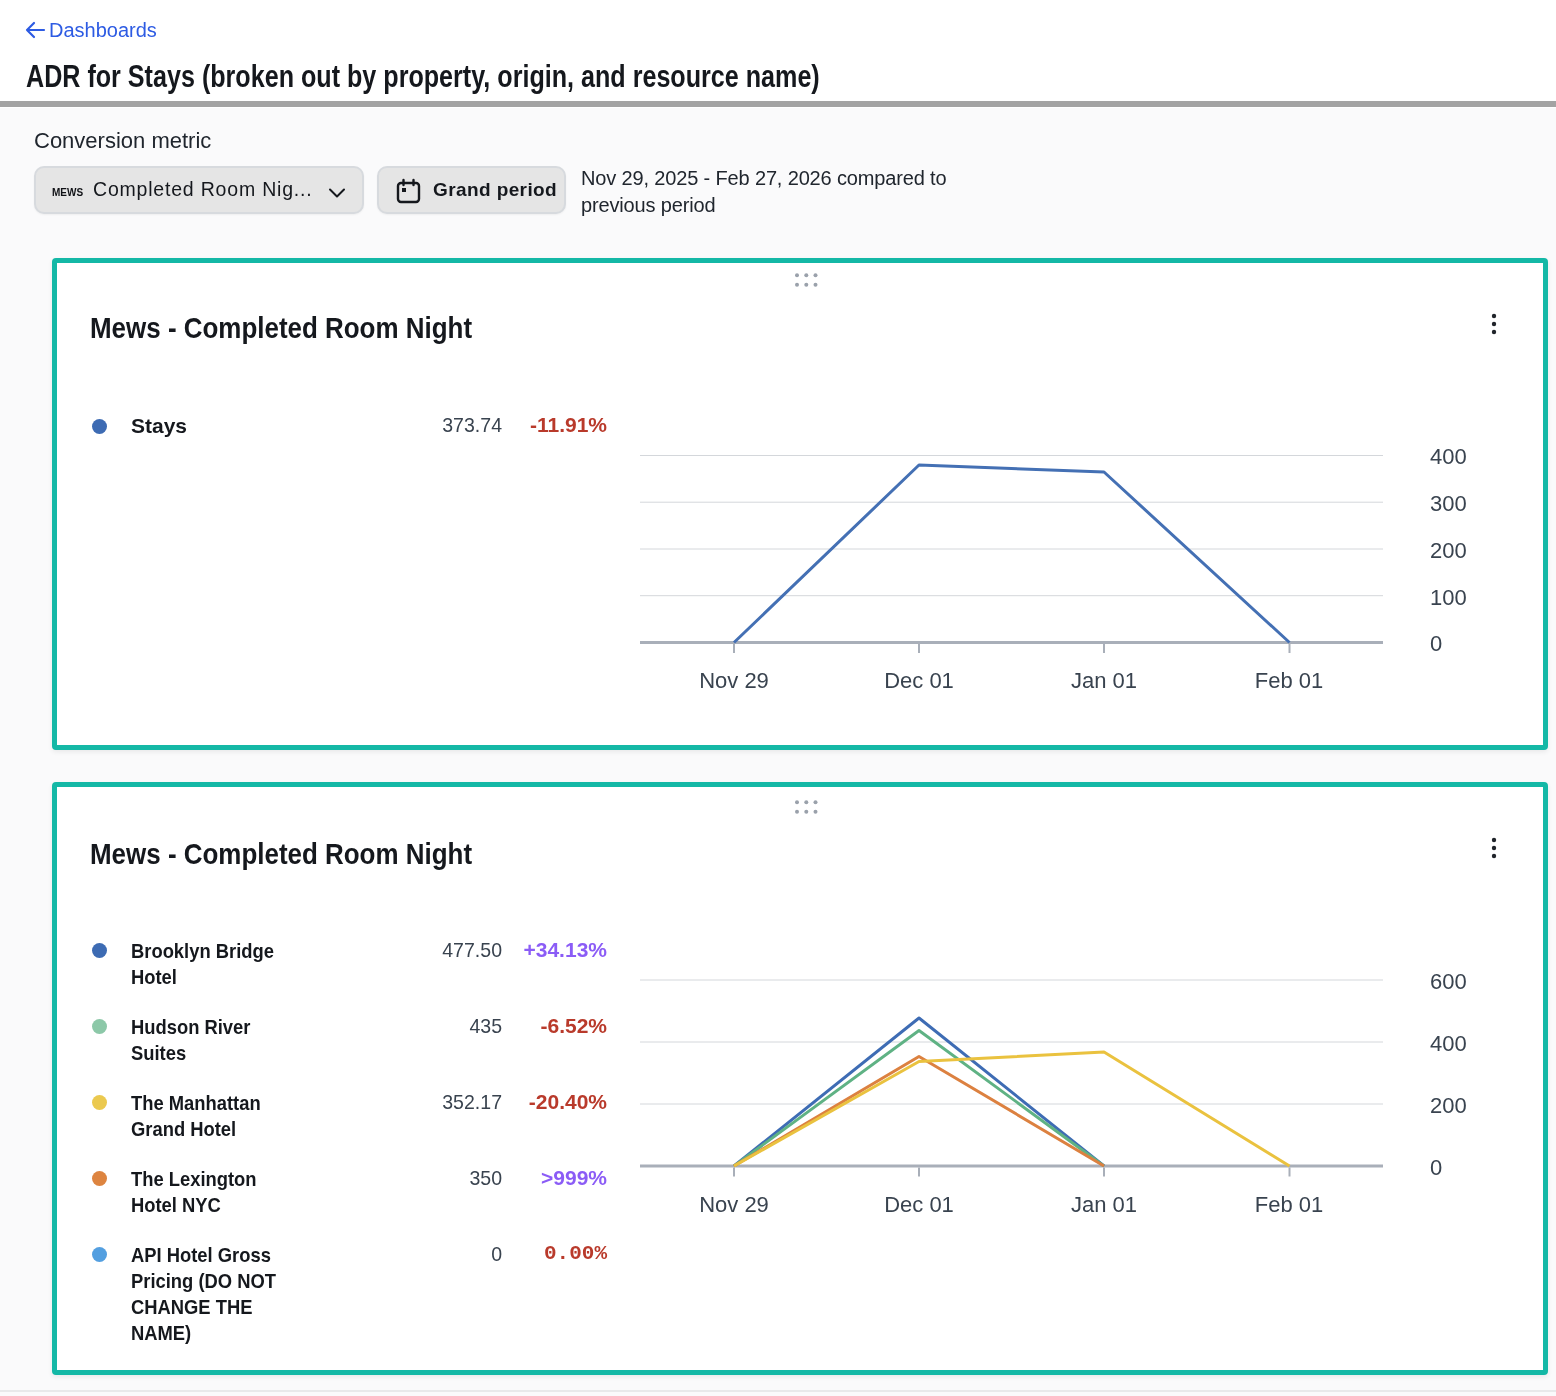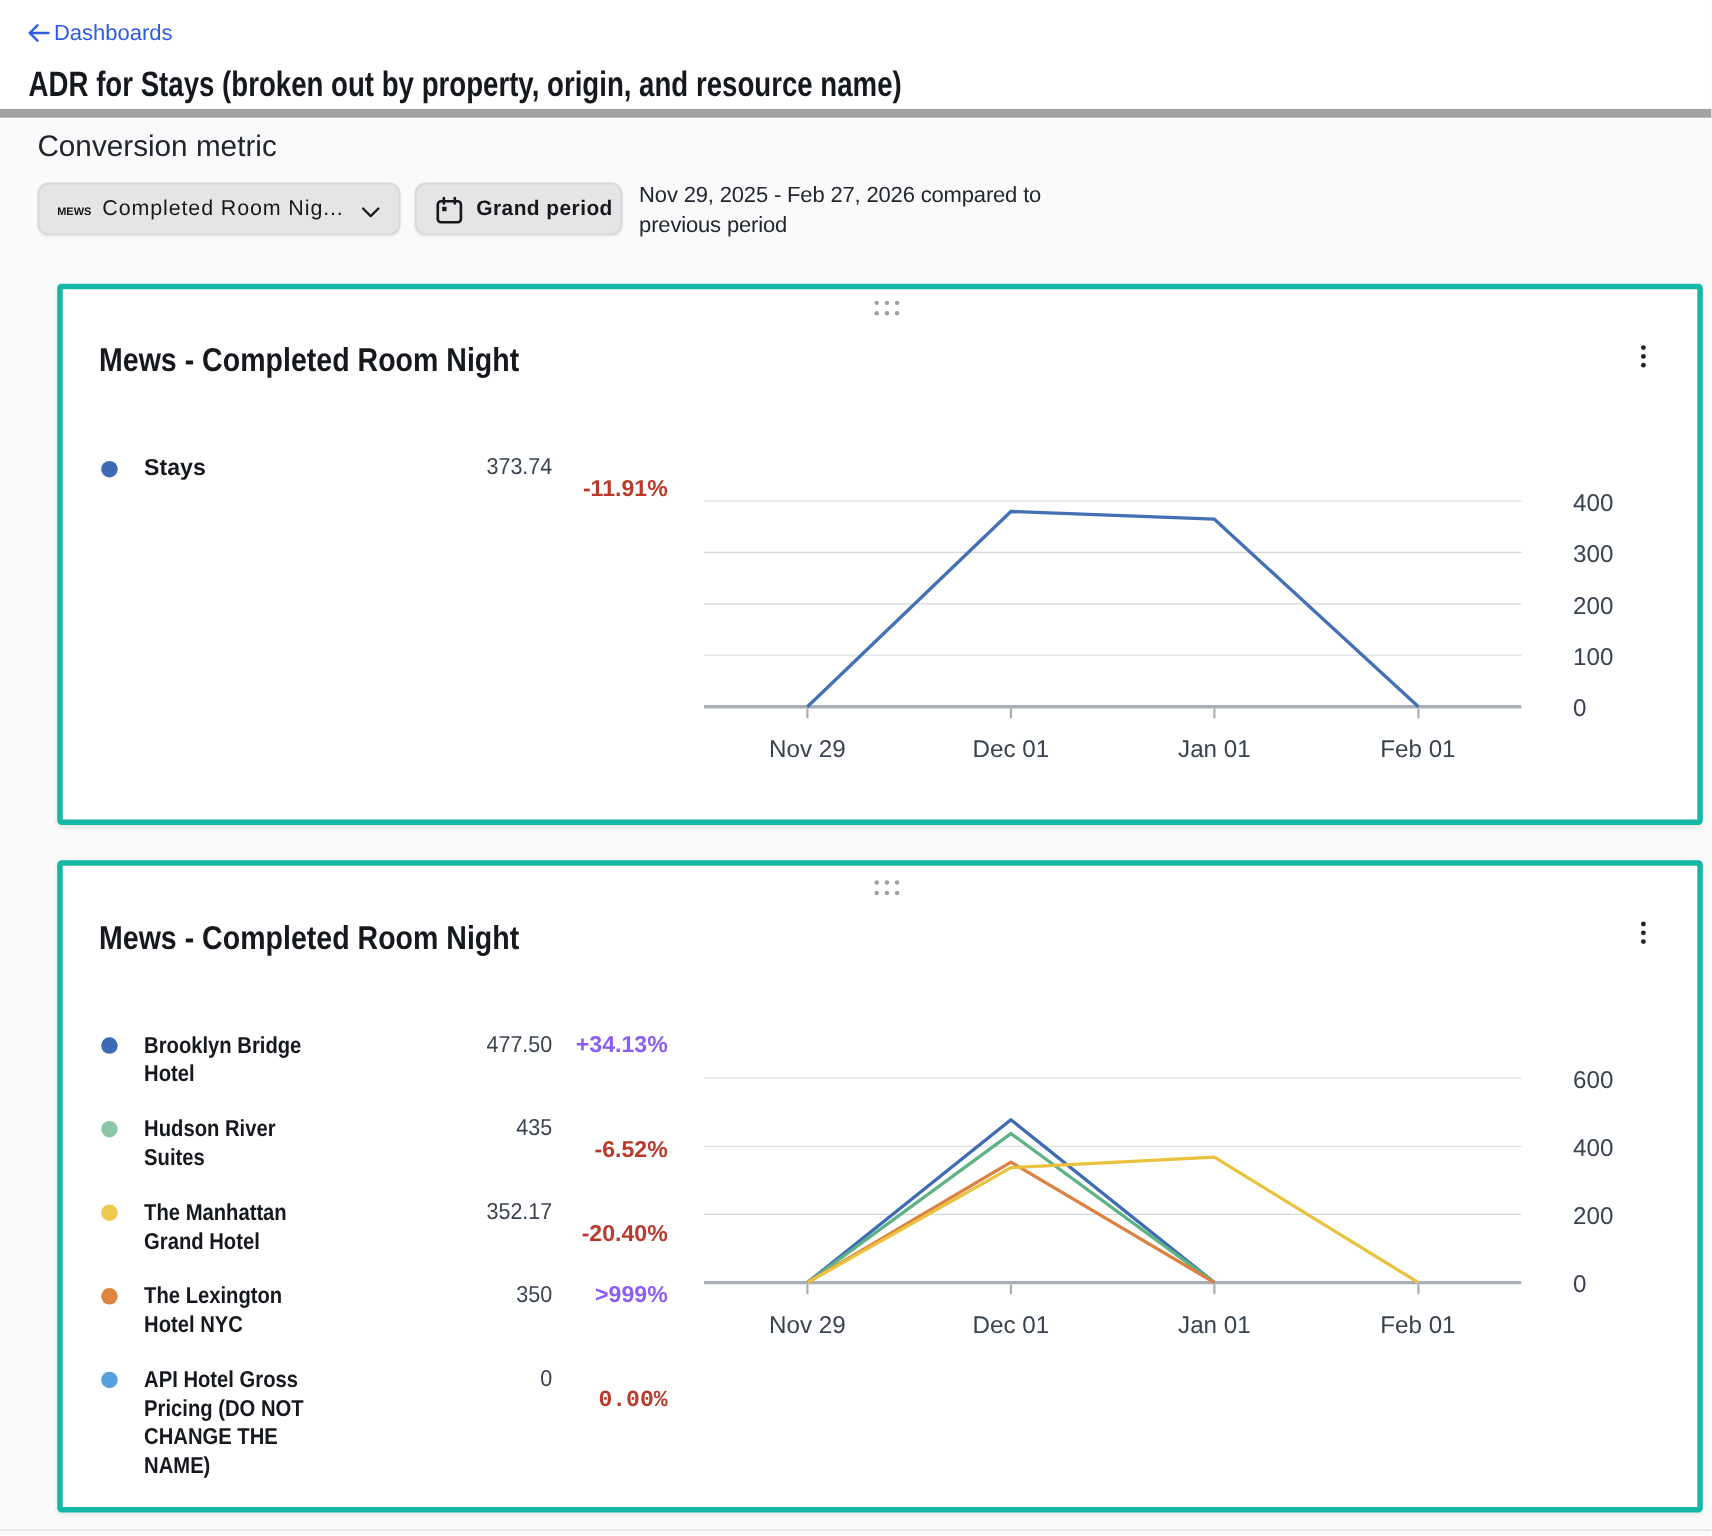--- a/index.html
+++ b/index.html
@@ -1,40 +1,40 @@
 <!DOCTYPE html>
 <html><head>
 <meta charset="utf-8">
 <style>
 * { margin:0; padding:0; box-sizing:border-box; }
 html,body { width:1556px; height:1396px; font-family:"Liberation Sans", sans-serif; background:#fff; }
 .abs { position:absolute; }
 body { position:relative; overflow:hidden; }
-.topbar { position:absolute; left:0; top:0; width:1556px; height:107px; background:#fff; border-bottom:8px solid #a3a3a3; }
+.topbar { position:absolute; left:0; top:0; width:1556px; height:107px; background:#fff; border-bottom:6px solid #a3a3a3; }
 .back { position:absolute; left:49px; top:19px; font-size:20px; color:#2d5be3; }
 .h1 { position:absolute; left:26px; top:58px; font-size:32px; font-weight:bold; color:#15181d; transform:scaleX(0.785); transform-origin:0 50%; white-space:nowrap; }
 .content { position:absolute; left:0; top:108px; width:1556px; height:1288px; background:#fafafb; }
-.label { position:absolute; left:34px; top:118px; font-size:27px; color:#20262e; }
+.label { position:absolute; left:34px; top:128px; font-size:22px; color:#20262e; }
 .btn { position:absolute; top:166px; height:48px; background:#e5e5e5; border:2px solid #d7dade; border-radius:10px; box-shadow:0 1px 2px rgba(0,0,0,0.05); }
 .btn1 { left:34px; width:330px; }
 .btn2 { left:377px; width:189px; }
 .mews { position:absolute; left:16px; top:19px; font-size:10px; font-weight:bold; letter-spacing:0px; color:#101216; line-height:12px; }
 .btn1txt { position:absolute; left:57px; top:10px; font-size:19.5px; color:#15181d; line-height:22px; letter-spacing:0.8px; }
 .btn2txt { position:absolute; left:54px; top:10px; font-size:19px; font-weight:bold; color:#15181d; line-height:23px; letter-spacing:0.4px; }
 .daterange { position:absolute; left:581px; top:165px; font-size:20px; line-height:27px; color:#20262e; letter-spacing:-0.15px; }
 .card { position:absolute; left:52px; width:1496px; background:#fff; border:5px solid #14b8a6; border-radius:4px; box-shadow:0 2px 5px rgba(0,0,0,0.07); }
 .card1 { top:258px; height:492px; }
 .card2 { top:782px; height:593px; }
 .ctitle { position:absolute; left:33px; top:48px; font-size:30px; font-weight:bold; color:#15181d; transform:scaleX(0.865); transform-origin:0 50%; white-space:nowrap; }
 .legname { font-size:21px; font-weight:bold; color:#15181d; line-height:26px; position:absolute; left:74px; transform:scaleX(0.875); transform-origin:0 0; white-space:nowrap; }
 .legval { font-size:21px; color:#39434f; position:absolute; text-align:right; width:140px; left:305px; transform:scaleX(0.93); transform-origin:100% 0; }
 .legpct { font-size:21px; font-weight:bold; position:absolute; text-align:right; width:100px; left:450px; }
 .dot { position:absolute; width:15px; height:15px; border-radius:50%; left:35px; }
 .green { color:#8b5cf6; }
-.red { color:#b93a2b;margin-top:20px; }
+.red { color:#b93a2b; }
 .chart { position:absolute; left:0; top:0; }
 </style>
 </head>
 <body>
 <div class="topbar">
   <svg class="abs" style="left:24px; top:20px;" width="22" height="20" viewBox="0 0 22 20">
     <path d="M10 3 L3 10 L10 17 M3 10 L20 10" stroke="#2d5be3" stroke-width="2.2" fill="none" stroke-linecap="round" stroke-linejoin="round"></path>
   </svg>
   <div class="back">Dashboards</div>
   <div class="h1">ADR for Stays (broken out by property, origin, and resource name)</div>

